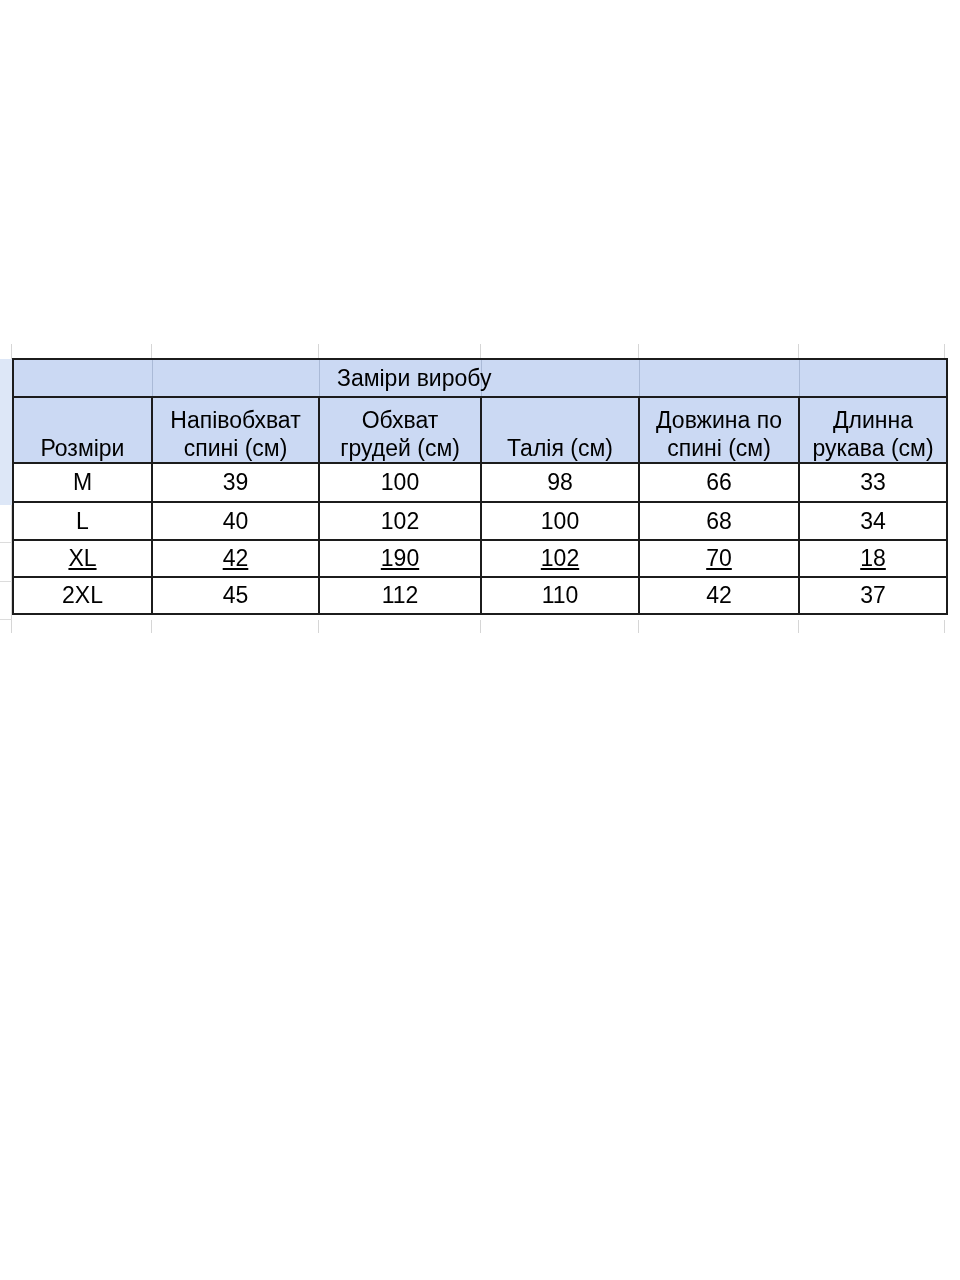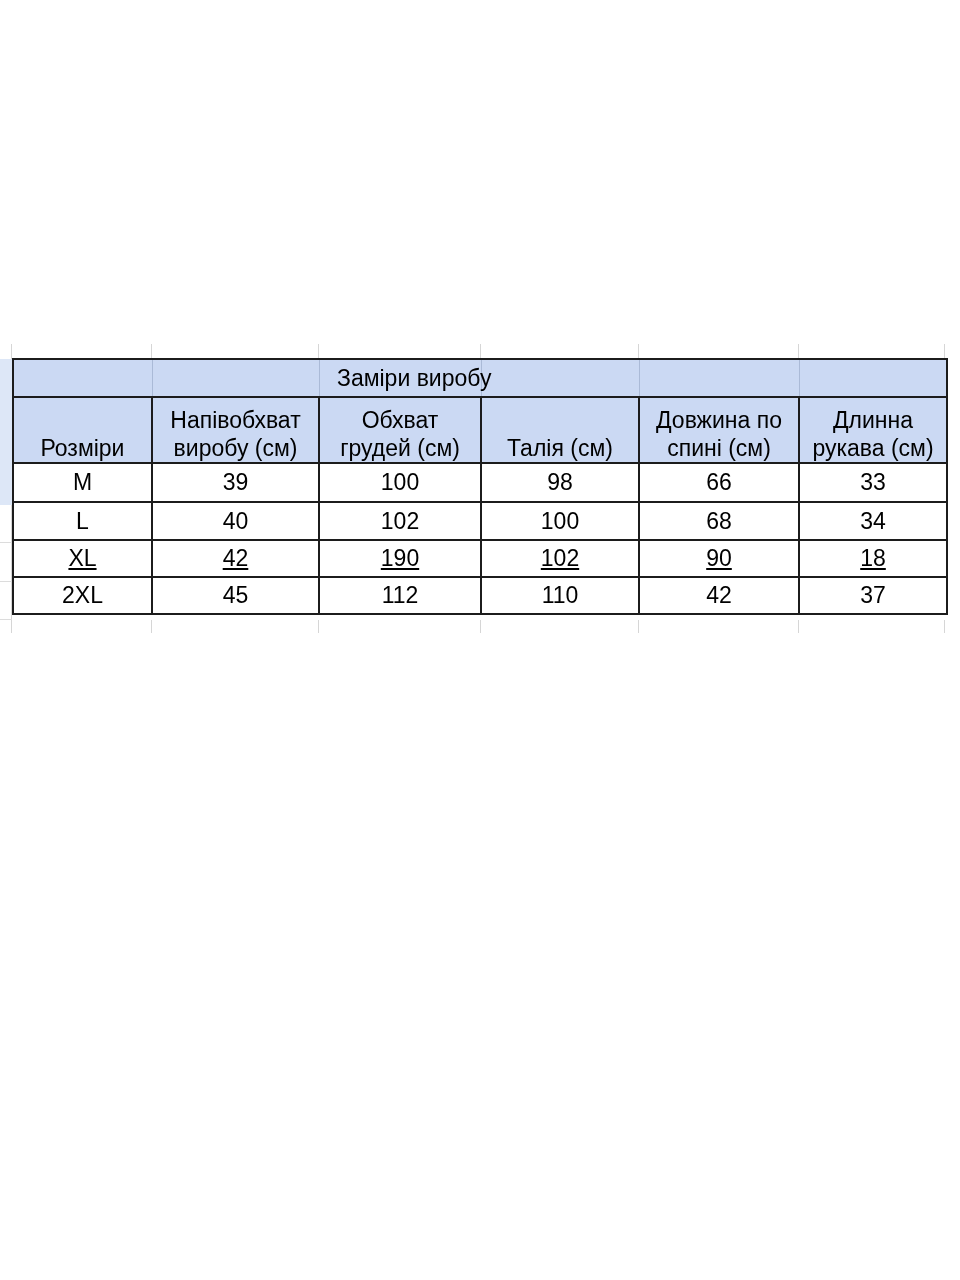--- a/index.html
+++ b/index.html
@@ -106,21 +106,21 @@
         <div class="inner-grid" style="left:305px;"></div>
         <div class="inner-grid" style="left:467px;"></div>
         <div class="inner-grid" style="left:625px;"></div>
         <div class="inner-grid" style="left:785px;"></div>
         <span class="title-text">Заміри виробу</span>
       </td>
     </tr>
     <tr>
       <td class="header-cell">Розміри</td>
       <td class="header-cell">Напівобхват
-виробу (см)</td>
+спині (см)</td>
       <td class="header-cell">Обхват
 грудей (см)</td>
       <td class="header-cell">Талія (см)</td>
       <td class="header-cell">Довжина по
 спині (см)</td>
       <td class="header-cell">Длинна
 рукава (см)</td>
     </tr>
     <tr style="height:39px;">
       <td class="data-cell">M</td>
@@ -136,21 +136,21 @@
       <td class="data-cell">102</td>
       <td class="data-cell">100</td>
       <td class="data-cell">68</td>
       <td class="data-cell">34</td>
     </tr>
     <tr style="height:32px;text-decoration:underline;">
       <td class="data-cell">XL</td>
       <td class="data-cell">42</td>
       <td class="data-cell">190</td>
       <td class="data-cell">102</td>
-      <td class="data-cell">90</td>
+      <td class="data-cell">70</td>
       <td class="data-cell">18</td>
     </tr>
     <tr style="height:20px;">
       <td class="data-cell">2XL</td>
       <td class="data-cell">45</td>
       <td class="data-cell">112</td>
       <td class="data-cell">110</td>
       <td class="data-cell">42</td>
       <td class="data-cell">37</td>
     </tr>

